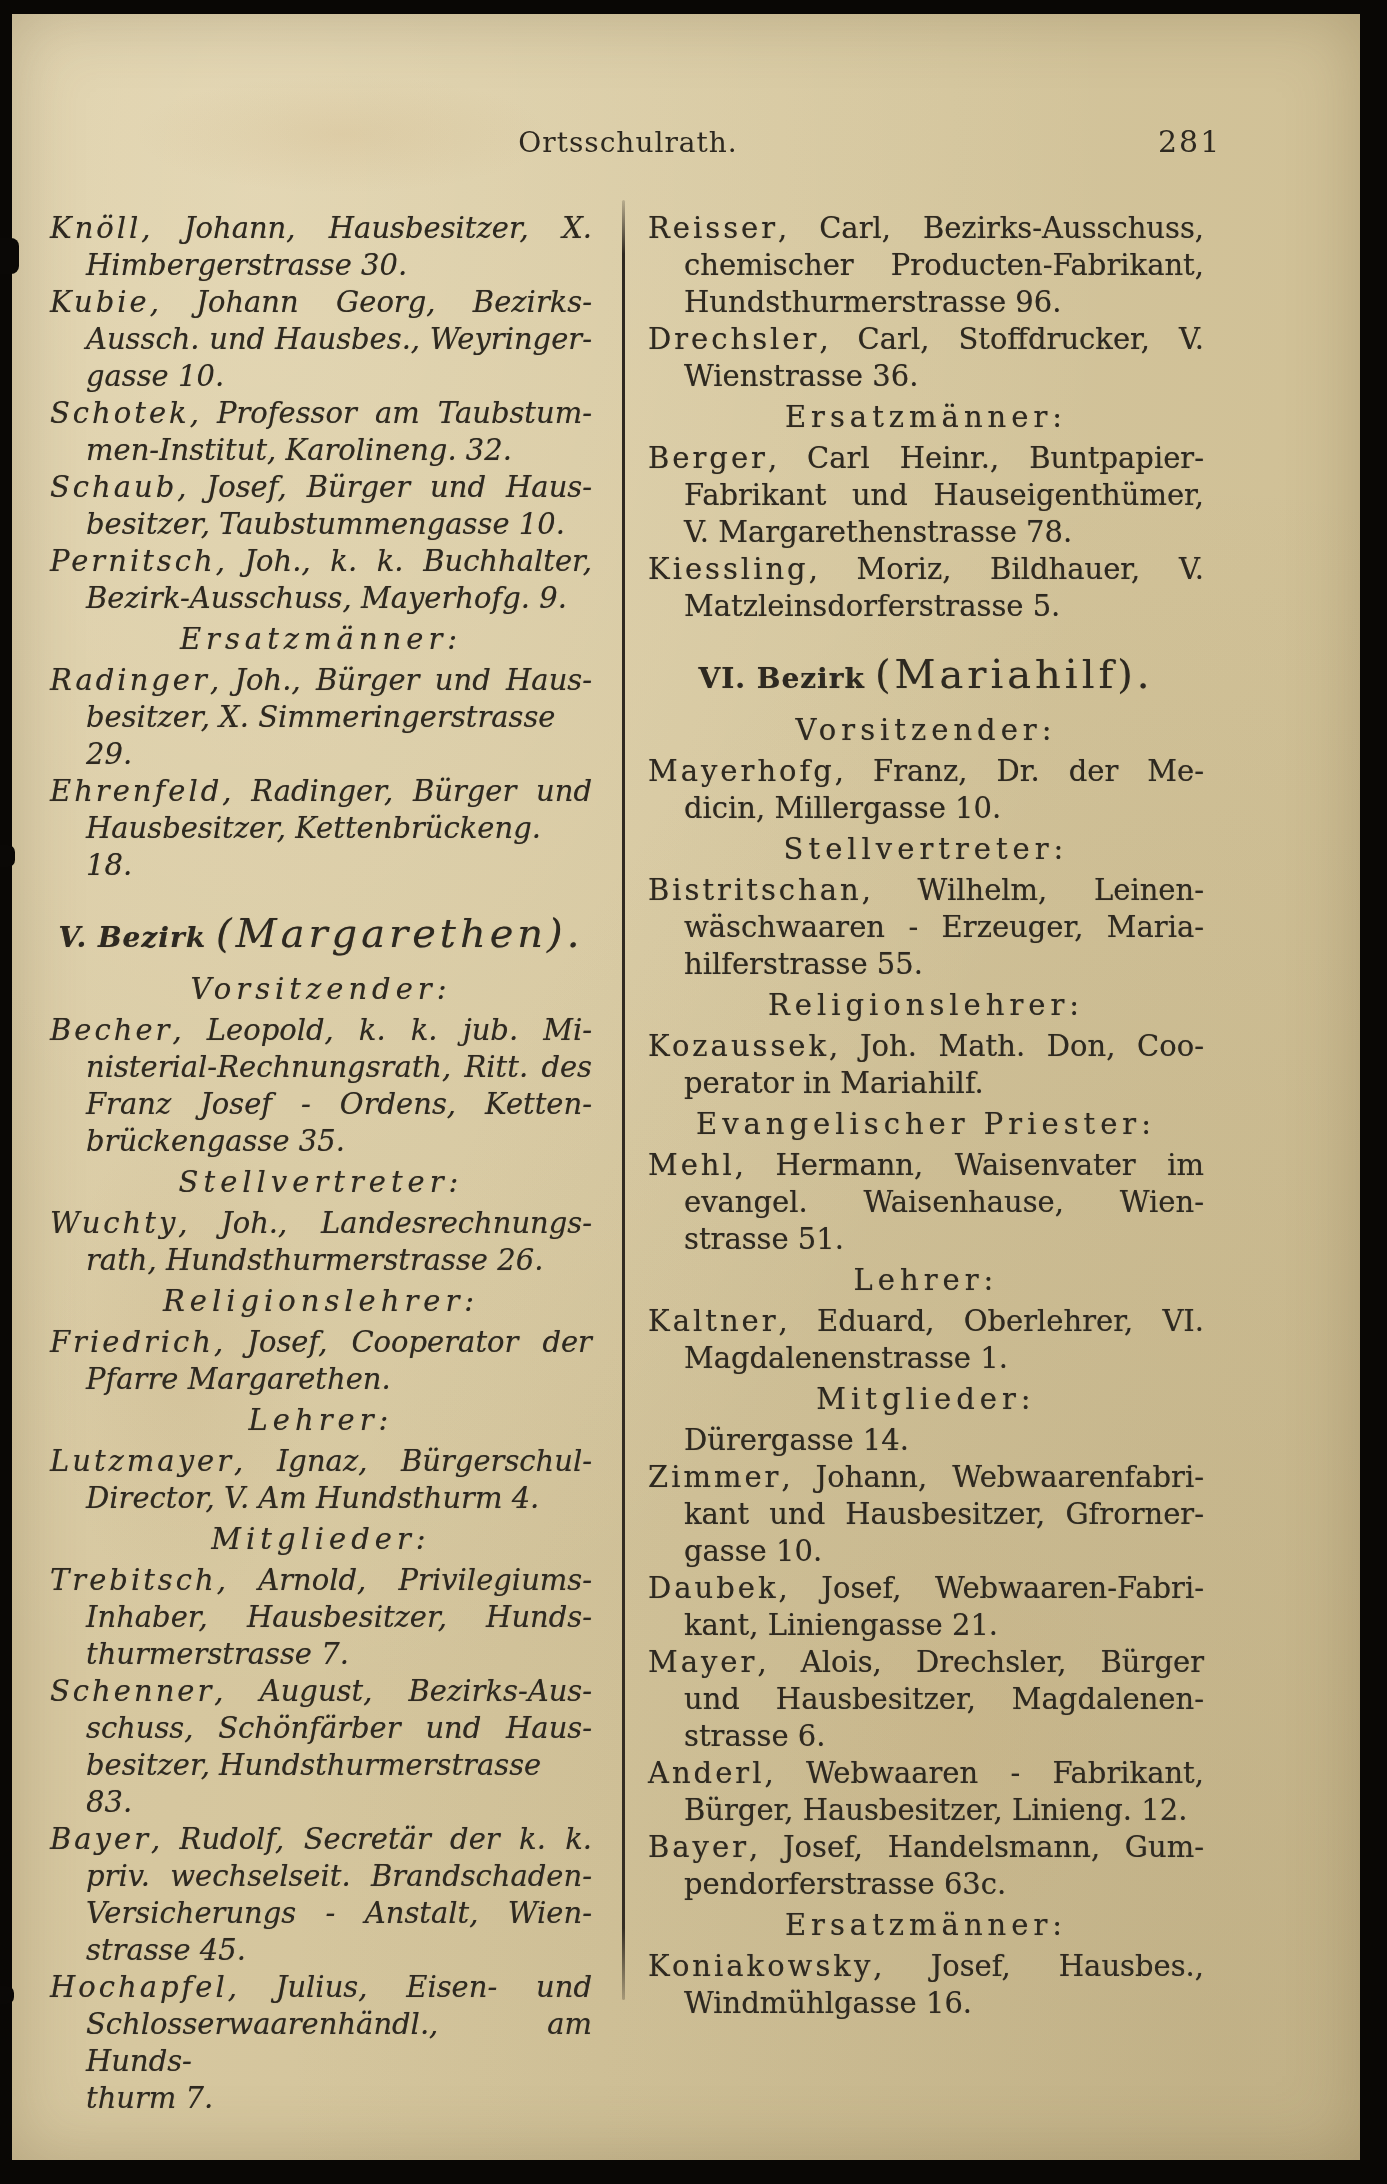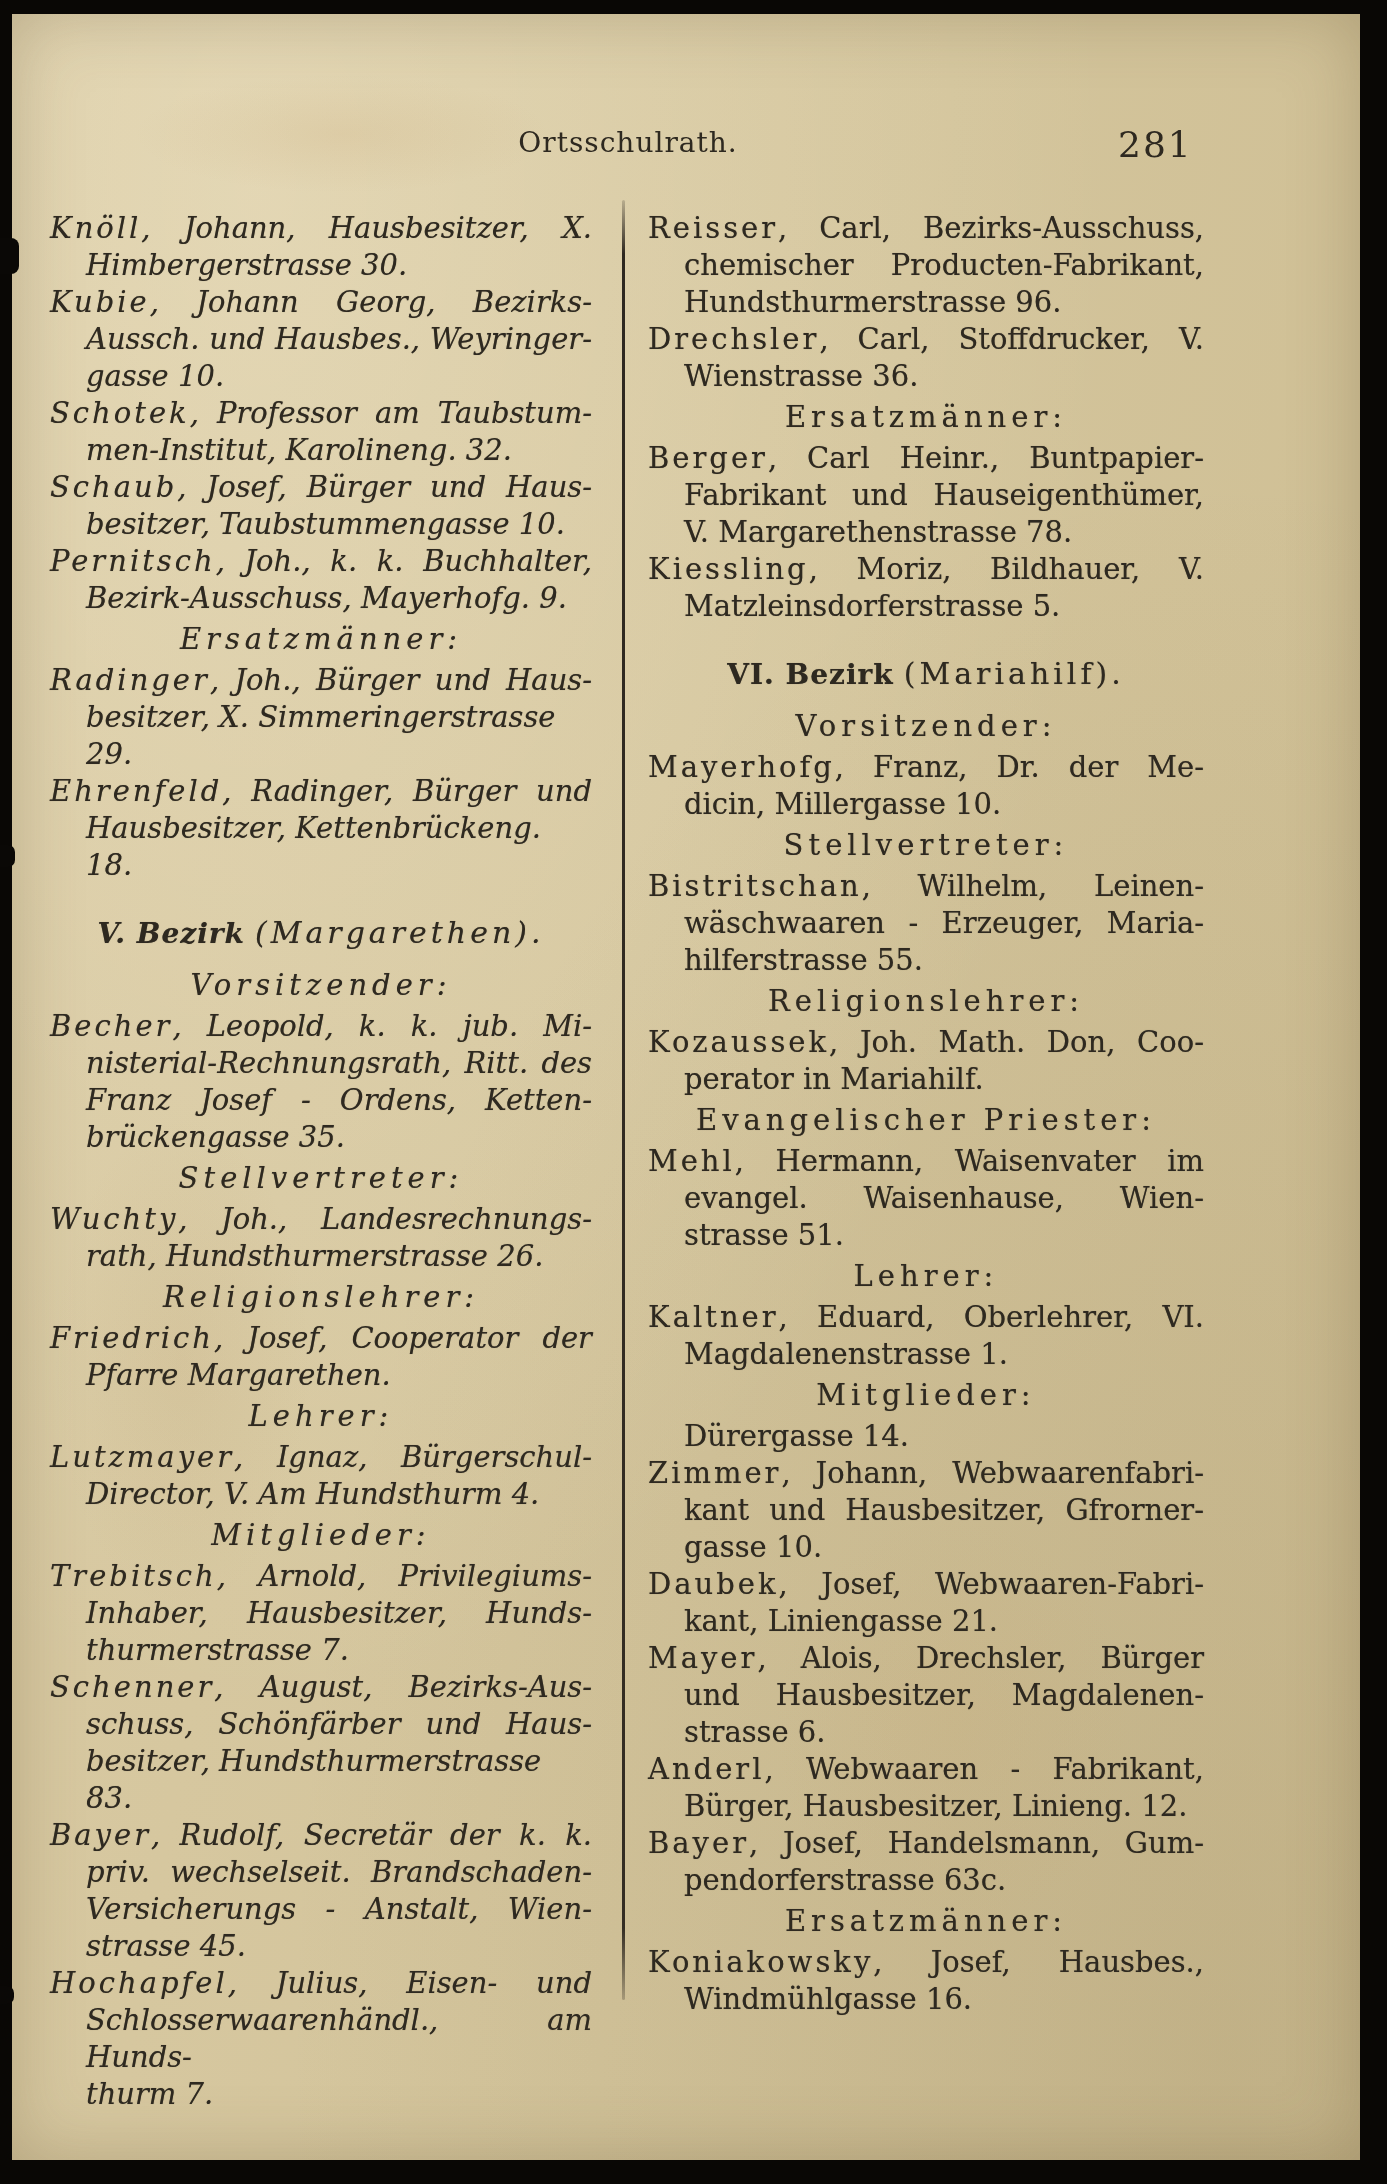--- a/index.html
+++ b/index.html
@@ -35,22 +35,22 @@
   .notch.n1 { top: 238px; width: 19px; height: 36px; border-radius: 0 8px 8px 0; }
   .notch.n2 { top: 845px; width: 15px; height: 22px; border-radius: 0 7px 7px 0; }
   .notch.n3 { top: 1986px; width: 14px; height: 18px; border-radius: 0 7px 7px 0; }
 
   .running-title {
     position: absolute; top: 112px; left: 0; width: 1232px;
     text-align: center;
     font-size: 28px; letter-spacing: 1px;
   }
   .page-number {
-    position: absolute; top: 110px; left: 1106px;
-    font-size: 36px; letter-spacing: 2px;
+    position: absolute; top: 110px; left: 1146px;
+    font-size: 30px; letter-spacing: 2px;
   }
 
   .divider {
     position: absolute; left: 610px; top: 186px;
     width: 3px; height: 1800px;
     background: linear-gradient(to bottom, rgba(46,40,32,0.2), #2e2820 3%, #342d23 96%, rgba(46,40,32,0.25));
     border-radius: 2px;
   }
 
   .col {
@@ -75,21 +75,21 @@
     text-align: center;
     margin: 26px 0 10px 0;
     line-height: 46px;
   }
   .district-bold {
     font-weight: bold;
     font-size: 28px;
     letter-spacing: 1px;
   }
   .district-rest {
-    font-size: 30px;
+    font-size: 40px;
     letter-spacing: 4px;
     margin-left: 10px;
     text-align: right;
   }
 </style>
 </head>
 <body>
 
 <div class="paper">
   <div class="stain s1"></div>

